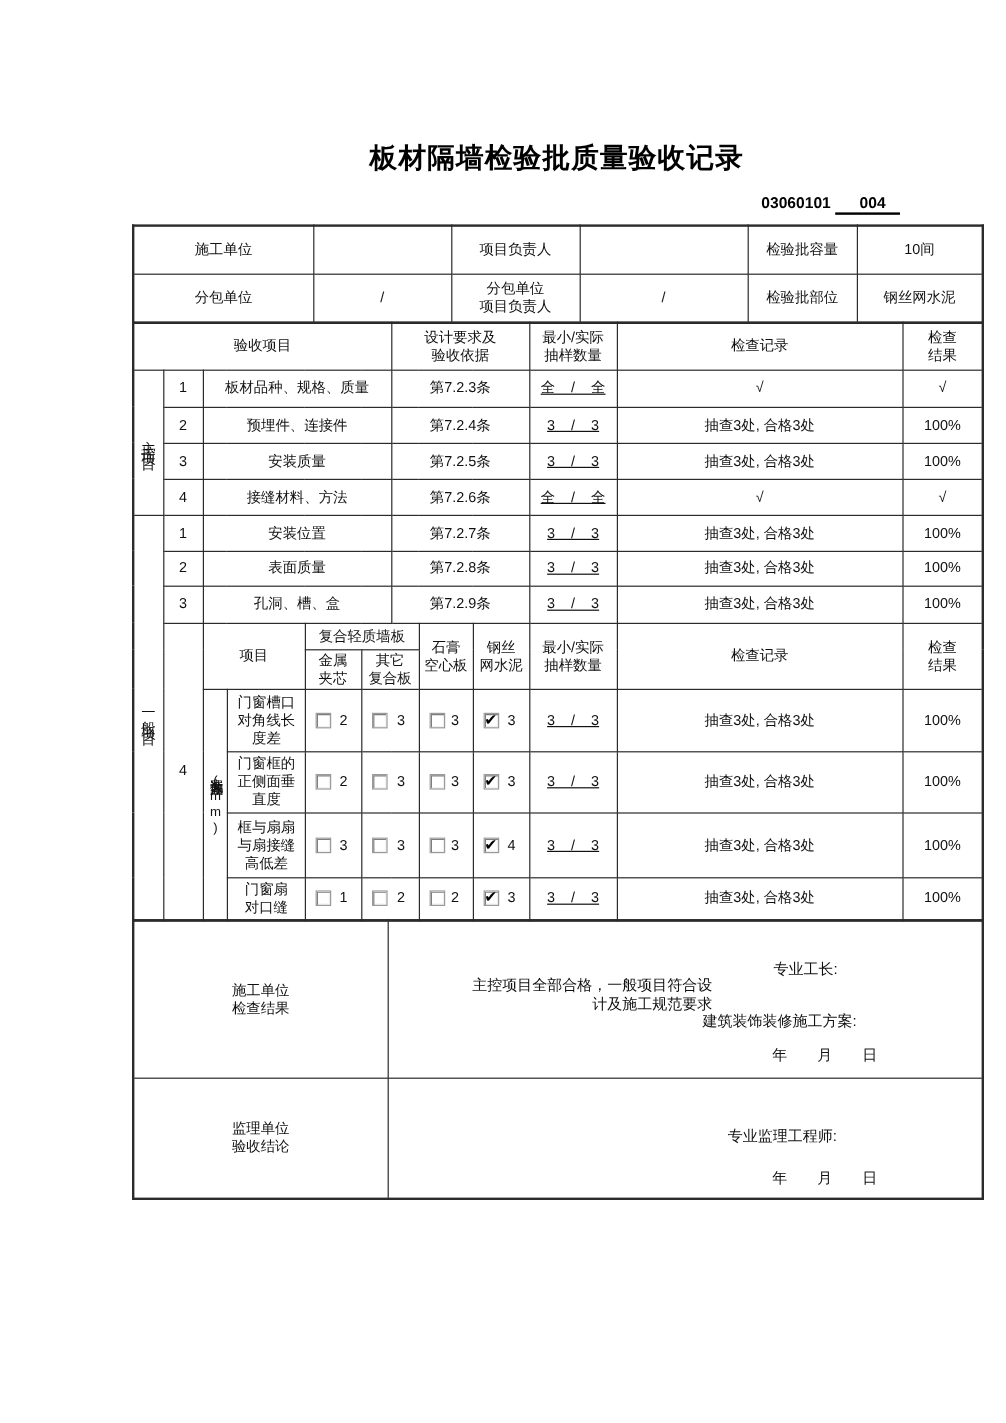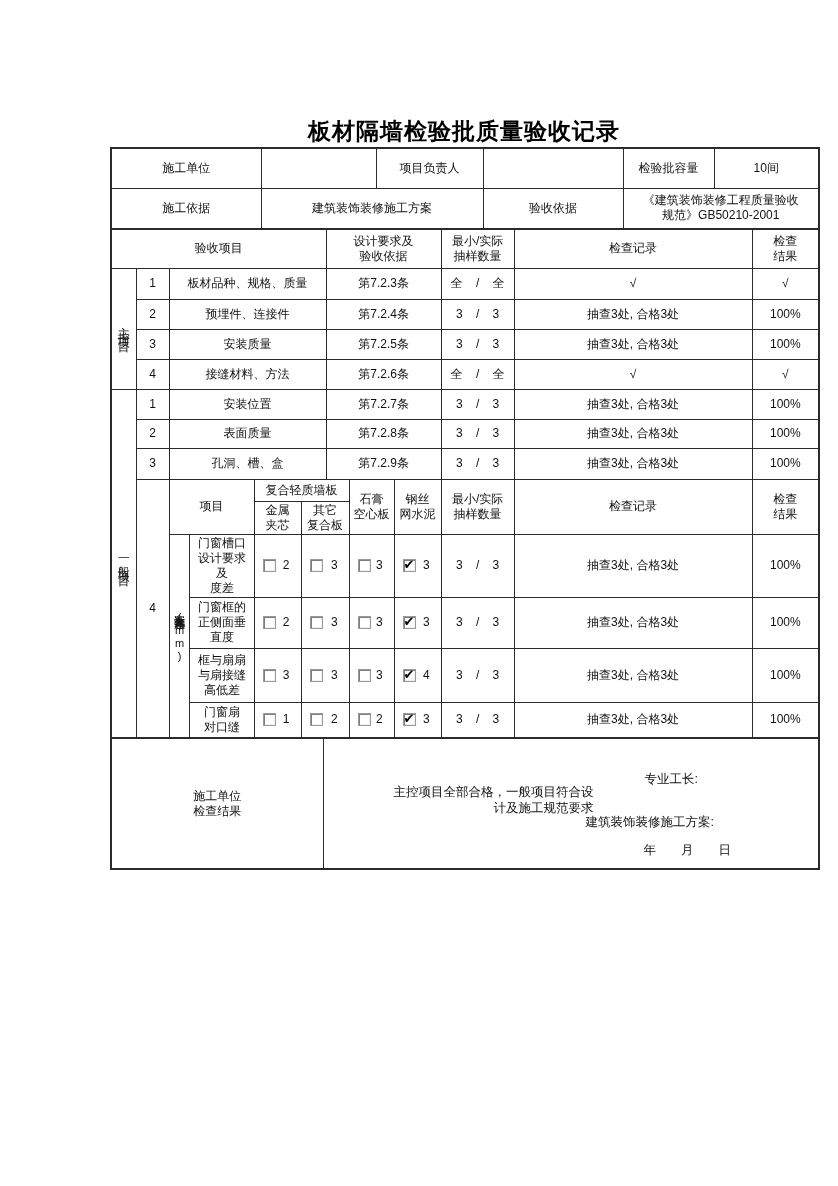--- a/index.html
+++ b/index.html
@@ -37,21 +37,21 @@
   table.tbl + table.tbl { margin-top:-2px; }
   .tbl td {
     border:1px solid #2b2b2b;
     padding:1px 2px;
     font-size:12px; line-height:1.25;
     text-align:center; vertical-align:middle;
     white-space:pre-line; overflow:hidden;
     color:#111;
   }
   .t-left { text-align:left; padding-left:6px;margin-left:39px; }
-  .sample { word-spacing:10px; }
+  .sample { word-spacing:10px;text-decoration:underline; }
   .small-hd { font-size:11.5px; }
 
   
   .vband {
     writing-mode:vertical-lr; text-orientation:upright;
     letter-spacing:5px; display:inline-block; line-height:1;
     font-size:12px;
   }
   .vband.tight { letter-spacing:1px; font-size:11px; }
 
@@ -78,45 +78,50 @@
   .f-content { position:relative; padding:0; }
   .abs { position:absolute; font-size:12.5px; color:#111; white-space:pre-line; }
 </style>
 </head>
 <body>
 
 <div class="sheet">
 
   <h1 class="form-title">板材隔墙检验批质量验收记录</h1>
 
+  <div class="doc-line">
+    <span>03060101</span><span class="doc-serial">004</span>
+  </div>
 
   <table class="tbl">
     <colgroup>
       <col style="width:150px">
         <col style="width:115px">
         <col style="width:107px">
       <col style="width:140px">
         <col style="width:91px">
         <col style="width:105px">
     </colgroup>
     <tbody>
     <tr style="height:40px">
       <td>施工单位</td>
       <td></td>
       <td>项目负责人</td>
       <td></td>
       <td>检验批容量</td>
       <td>10间</td>
     </tr>
     <tr style="height:41px">
-      <td>施工依据</td>
-      <td colspan="2">建筑装饰装修施工方案</td>
-      <td>验收依据</td>
-      <td colspan="2">《建筑装饰装修工程质量验收
-规范》GB50210-2001</td>
+      <td>分包单位</td>
+      <td>/</td>
+      <td>分包单位
+项目负责人</td>
+      <td>/</td>
+      <td>检验批部位</td>
+      <td>钢丝网水泥</td>
     </tr>
   </tbody>
     </table>
 
   <table class="tbl">
     <colgroup>
       <col style="width:25px">
         <col style="width:33px">
         <col style="width:20px">
         <col style="width:65px">
@@ -218,21 +223,21 @@
     <tr style="height:26px">
       <td class="small-hd">金属
 夹芯</td>
       <td colspan="2" class="small-hd">其它
 复合板</td>
     </tr>
 
     <tr style="height:52px">
       <td rowspan="4"><span class="vband tight">安装允许偏差(mm)</span></td>
       <td class="t-left" style="padding-left:3px">门窗槽口
-设计要求及
+对角线长
 度差</td>
       <td><div class="cbwrap"><span class="cb"></span><span>2</span></div></td>
       <td colspan="2"><div class="cbwrap"><span class="cb"></span><span>3</span></div></td>
       <td><div class="cbwrap"><span class="cb"></span><span>3</span></div></td>
       <td><div class="cbwrap"><span class="cb checked"></span><span>3</span></div></td>
       <td class="sample">3 / 3</td>
       <td>抽查3处, 合格3处</td>
       <td>100%</td>
     </tr>
     <tr style="height:51px">
@@ -283,16 +288,24 @@
       <td class="f-label">施工单位
 检查结果</td>
       <td class="f-content">
         <div class="abs" style="left:2px; top:46px; width:268px; text-align:right;">主控项目全部合格，一般项目符合设
 计及施工规范要求</div>
         <div class="abs" style="left:321px; top:33px;">专业工长:</div>
         <div class="abs" style="left:262px; top:76px;">建筑装饰装修施工方案:</div>
         <div class="abs" style="left:320px; top:104px;">年　　月　　日</div>
       </td>
     </tr>
+    <tr style="height:101px">
+      <td class="f-label">监理单位
+验收结论</td>
+      <td class="f-content">
+        <div class="abs" style="left:283px; top:41px;">专业监理工程师:</div>
+        <div class="abs" style="left:320px; top:76px;">年　　月　　日</div>
+      </td>
+    </tr>
   </tbody>
     </table>
 
 </div>
 
 </body></html>

